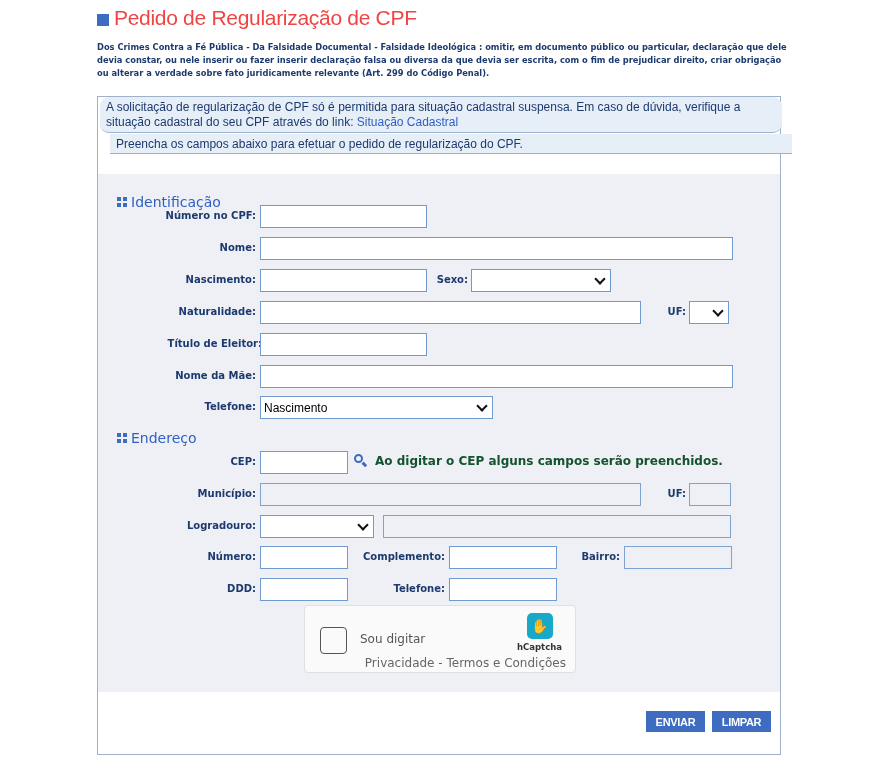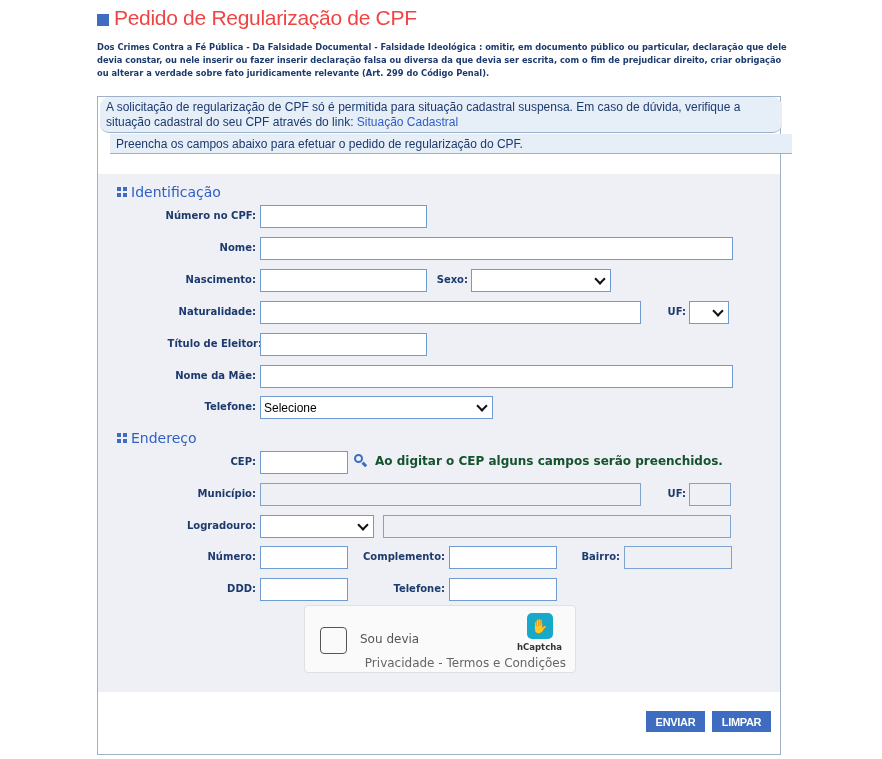--- a/index.html
+++ b/index.html
@@ -54,21 +54,21 @@
 <div class="warning">Dos Crimes Contra a Fé Pública - Da Falsidade Documental - Falsidade Ideológica : omitir, em documento público ou particular, declaração que dele devia constar, ou nele inserir ou fazer inserir declaração falsa ou diversa da que devia ser escrita, com o fim de prejudicar direito, criar obrigação ou alterar a verdade sobre fato juridicamente relevante (Art. 299 do Código Penal).</div>
 
 <div class="box">
   <div class="info1">
     <span>A solicitação de regularização de CPF só é permitida para situação cadastral suspensa. Em caso de dúvida, verifique a situação cadastral do seu CPF através do link: </span><a href="#">Situação Cadastral</a>
   </div>
   <div class="info2">Preencha os campos abaixo para efetuar o pedido de regularização do CPF.</div>
 
   <div class="formarea">
 
-    <div class="section-title" style="left:19px; top:10px;justify-content:center;">
+    <div class="section-title" style="left:19px; top:20px;justify-content:center;">
       <span class="grid-icon">
           <i></i>
           <i></i>
           <i></i>
           <i></i>
         </span>
       <span>Identificação</span>
     </div>
 
     <div class="lbl" style="left:30px; width:128px; top:31px;">Número no CPF:</div>
@@ -94,21 +94,21 @@
     </div>
 
     <div class="lbl" style="left:36px; width:128px; top:159px;">Título de Eleitor:</div>
     <input class="inp" style="left: 162px; top: 159px; width: 167px;" value="">
 
     <div class="lbl" style="left:30px; width:128px; top:191px;">Nome da Mãe:</div>
     <input class="inp" style="left: 162px; top: 191px; width: 473px;" value="">
 
     <div class="lbl" style="left:30px; width:128px; top:222px;">Telefone:</div>
     <div class="sel" style="left:162px; top:222px; width:233px;">
-      <span>Selecione</span>
+      <span>Nascimento</span>
       <span class="chev"></span>
     </div>
 
     <div class="section-title" style="left:19px; top:256px;align-items:center;">
       <span class="grid-icon">
           <i></i>
           <i></i>
           <i></i>
           <i></i>
         </span>
@@ -144,21 +144,21 @@
     <div class="lbl" style="left:470px; width:52px; top:372px;">Bairro:</div>
     <input class="inp dis" style="left: 526px; top: 372px; width: 108px;" disabled="" value="">
 
     <div class="lbl" style="left:30px; width:128px; top:404px;">DDD:</div>
     <input class="inp" style="left: 162px; top: 404px; width: 88px;" value="">
     <div class="lbl" style="left:255px; width:92px; top:404px;">Telefone:</div>
     <input class="inp" style="left: 351px; top: 404px; width: 108px;" value="">
 
     <div class="captcha" style="top:431px;">
       <div class="cb"></div>
-      <div class="lbl2">Sou devia</div>
+      <div class="lbl2">Sou digitar</div>
       <div class="logo">✋</div>
       <div class="brand">hCaptcha</div>
       <div class="terms">Privacidade - Termos e Condições</div>
     </div>
   </div>
 
   <button class="btn" style="left:548px; top:614px; width:59px;">ENVIAR</button>
   <button class="btn" style="left:614px; top:614px; width:59px;">LIMPAR</button>
 </div>
 

